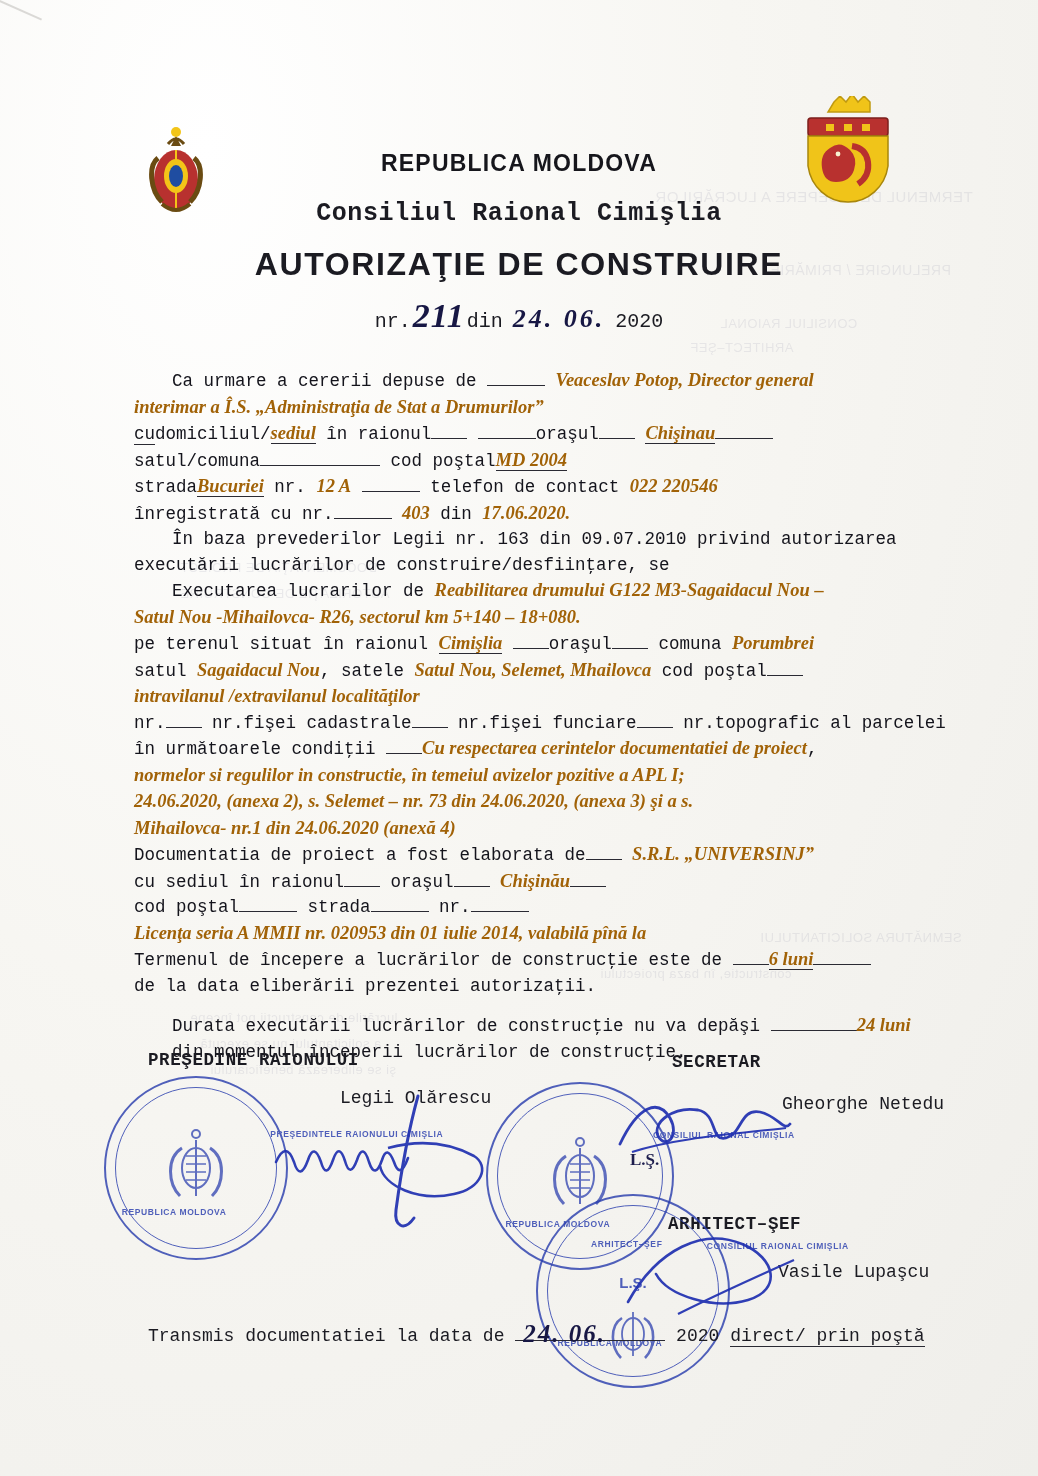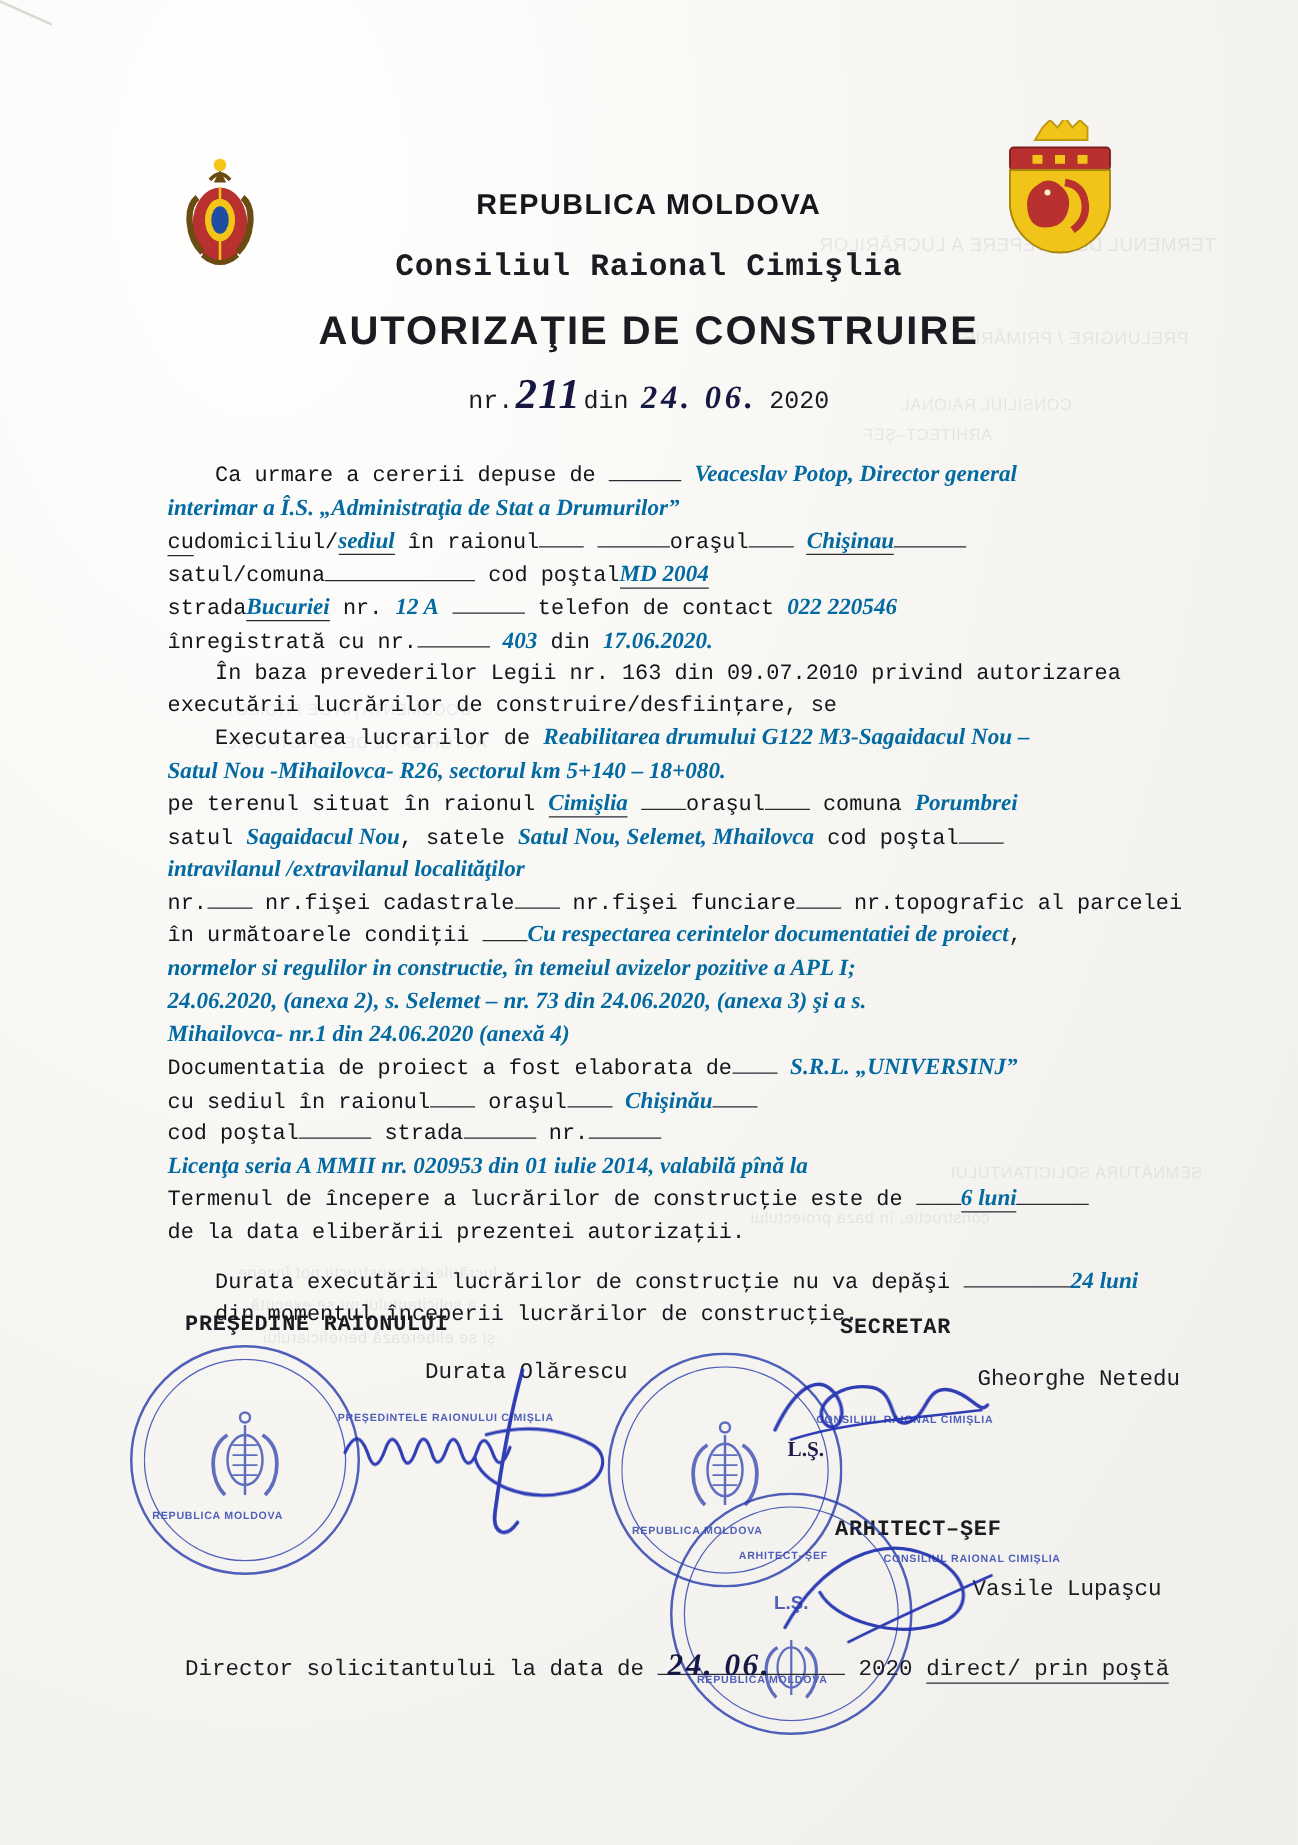--- a/index.html
+++ b/index.html
@@ -114,21 +114,21 @@
     line-height: 25.5px;
     font-family: "Liberation Mono", monospace;
     color: #14141c;
   }
   .body-text p { margin: 0; }
   .indent { display: inline-block; width: 38px; }
   .fill {
     font-family: "Liberation Serif", serif;
     font-style: italic;
     font-weight: bold;
-    color: #0369a1;
+    color: #a16207;
     font-size: 18.5px;
   }
   .u { border-bottom: 1.3px solid #2a2a33; }
   .blank { display: inline-block; border-bottom: 1.3px solid #2a2a33; }
   .b-sm { width: 36px; }
   .b-md { width: 58px; }
   .b-lg { width: 86px; }
   .b-xl { width: 120px; }
 
   .autorizeaza {
@@ -377,21 +377,21 @@
     <p style="height:14px"></p>
     <p>
       <span class="indent"></span><span>Durata executării lucrărilor de construcţie nu va depăşi</span>
       <span class="blank b-lg"></span><span class="fill">24 luni</span>
     </p>
     <p><span class="indent"></span><span>din momentul începerii lucrărilor de construcţie.</span></p>
   </div>
 
   <div class="sig-area">
     <div class="lab" style="left:148px; top:10px;">PREŞEDINE RAIONULUI</div>
-    <div class="nm" style="left:340px; top:48px;">Durata Olărescu</div>
+    <div class="nm" style="left:340px; top:48px;">Legii Olărescu</div>
 
     <div class="lab" style="left:672px; top:12px;">SECRETAR</div>
     <div class="nm" style="left:782px; top:54px;">Gheorghe Netedu</div>
     <div class="ls" style="left:630px; top:110px;">L.Ş.</div>
 
     <div class="lab" style="left:668px; top:174px;">ARHITECT–ŞEF</div>
     <div class="nm" style="left:778px; top:222px;">Vasile Lupaşcu</div>
   </div>
 
   <div class="stamp" style="left:104px; top:1076px; width:180px; height:180px;">
@@ -449,20 +449,20 @@
     <path d="M6 56 C24 18, 44 10, 56 30 C66 48, 52 62, 44 48 C38 34, 60 18, 84 22 C104 26, 96 54, 112 50 C128 46, 126 20, 146 24 C164 28, 170 44, 176 36" stroke="#1f2fb0" stroke-width="2.8" fill="none" stroke-linecap="round"></path>
     <path d="M18 64 C60 50, 120 46, 172 40" stroke="#1f2fb0" stroke-width="2" fill="none"></path>
   </svg>
 
   <svg class="ink-sig" style="left:618px; top:1218px;" width="180" height="110" viewBox="0 0 180 110">
     <path d="M10 84 C40 30, 86 10, 124 26 C158 40, 164 72, 130 82 C96 92, 50 78, 38 56" stroke="#1f2fb0" stroke-width="2.6" fill="none" stroke-linecap="round"></path>
     <path d="M60 96 C100 76, 140 58, 176 42" stroke="#1f2fb0" stroke-width="2.2" fill="none"></path>
   </svg>
 
   <div class="transmis">
-    <span>Director solicitantului la data de</span>
+    <span>Transmis documentatiei la data de</span>
     <span class="blank" style="width:150px; position:relative;">
       <span class="hand-ink" style="position:absolute; left:8px; top:-20px; font-size:25px; letter-spacing:2px;">24. 06.</span>
     </span>
     <span>2020</span>
     <span class="u">direct/ prin poştă</span>
   </div>
 </div>
 
 </body></html>

